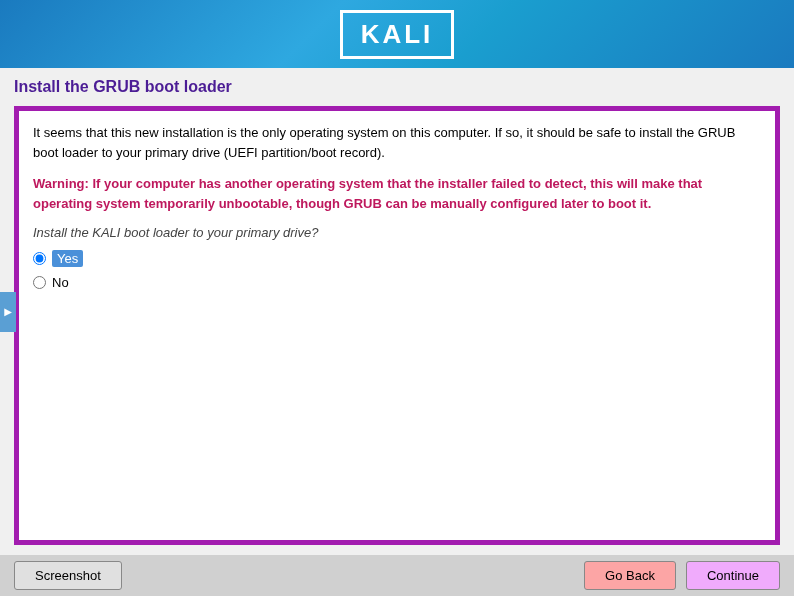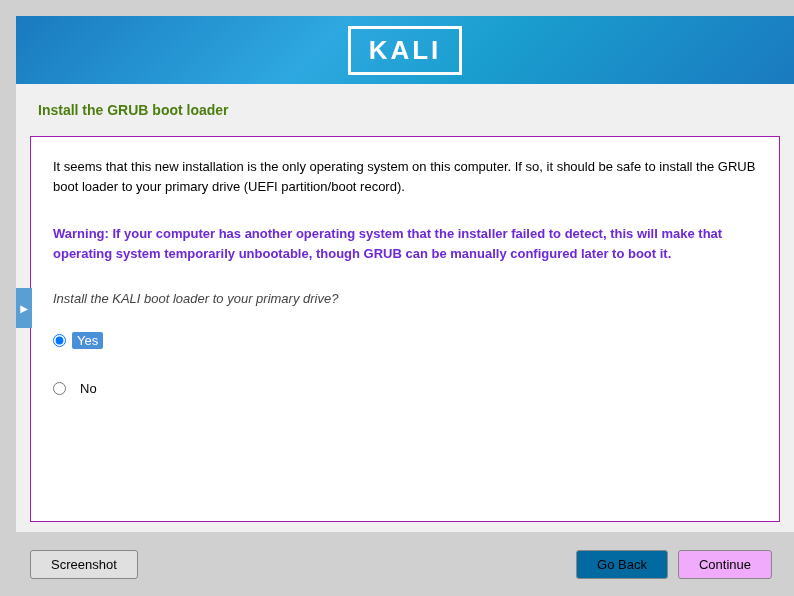--- a/index.html
+++ b/index.html
@@ -1,17 +1,17 @@
 <!DOCTYPE html>
 <html><head>
   <meta charset="utf-8">
   <style>
     * {
       margin: 0;
-      padding: 8px;
+      padding: 0;
       box-sizing: border-box;
     }
 
     body {
       width: 794px;
       height: 596px;
       font-family: sans-serif;
       font-size: 13px;
       background: #d0d0d0;
       display: flex;
@@ -43,45 +43,45 @@
     .main-content {
       background: #f0f0f0;
       flex: 1;
       display: flex;
       flex-direction: column;
       padding: 10px 14px;
       position: relative;
     }
 
     .page-title {
-      font-size: 14px;
+      font-size: 16px;
       font-weight: bold;
-      color: #4d7c0f;
+      color: #4c1d95;
       margin-bottom: 10px;
     }
 
     
     .info-box {
-      border: 1px solid #a21caf;
+      border: 5px solid #a21caf;
       background: #fff;
       padding: 12px 14px;
       flex: 1;
       overflow-y: auto;
     }
 
     .info-text-primary {
       font-size: 13px;
       color: #000;
       margin-bottom: 12px;
       line-height: 1.5;
     }
 
     .info-text-warning {
       font-size: 13px;
-      color: #6d28d9;
+      color: #be185d;
       font-weight: bold;
       line-height: 1.5;
       margin-bottom: 12px;
     }
 
     .question-label {
       font-size: 13px;
       color: #444;
       margin-bottom: 10px;
       font-style: italic;
@@ -124,21 +124,21 @@
       display: flex;
       align-items: center;
       justify-content: center;
       cursor: pointer;
       font-size: 10px;
     }
 
     
     .footer {
       background: #d0d0d0;
-      height: 64px;
+      height: 41px;
       display: flex;
       align-items: center;
       justify-content: space-between;
       padding: 0 14px;
       flex-shrink: 0;
     }
 
     .footer-right {
       display: flex;
       gap: 10px;
@@ -156,21 +156,21 @@
 
     .btn-screenshot {
       background: #e0e0e0;
     }
 
     .btn-continue {
       background: #f0abfc;
     }
 
     .btn-goback {
-      background: #0369a1;
+      background: #fca5a5;
       margin-left: 44px;
     }
   </style>
 </head>
 <body>
 
 <div class="header">
   <div class="kali-logo">KALI</div>
 </div>
 

